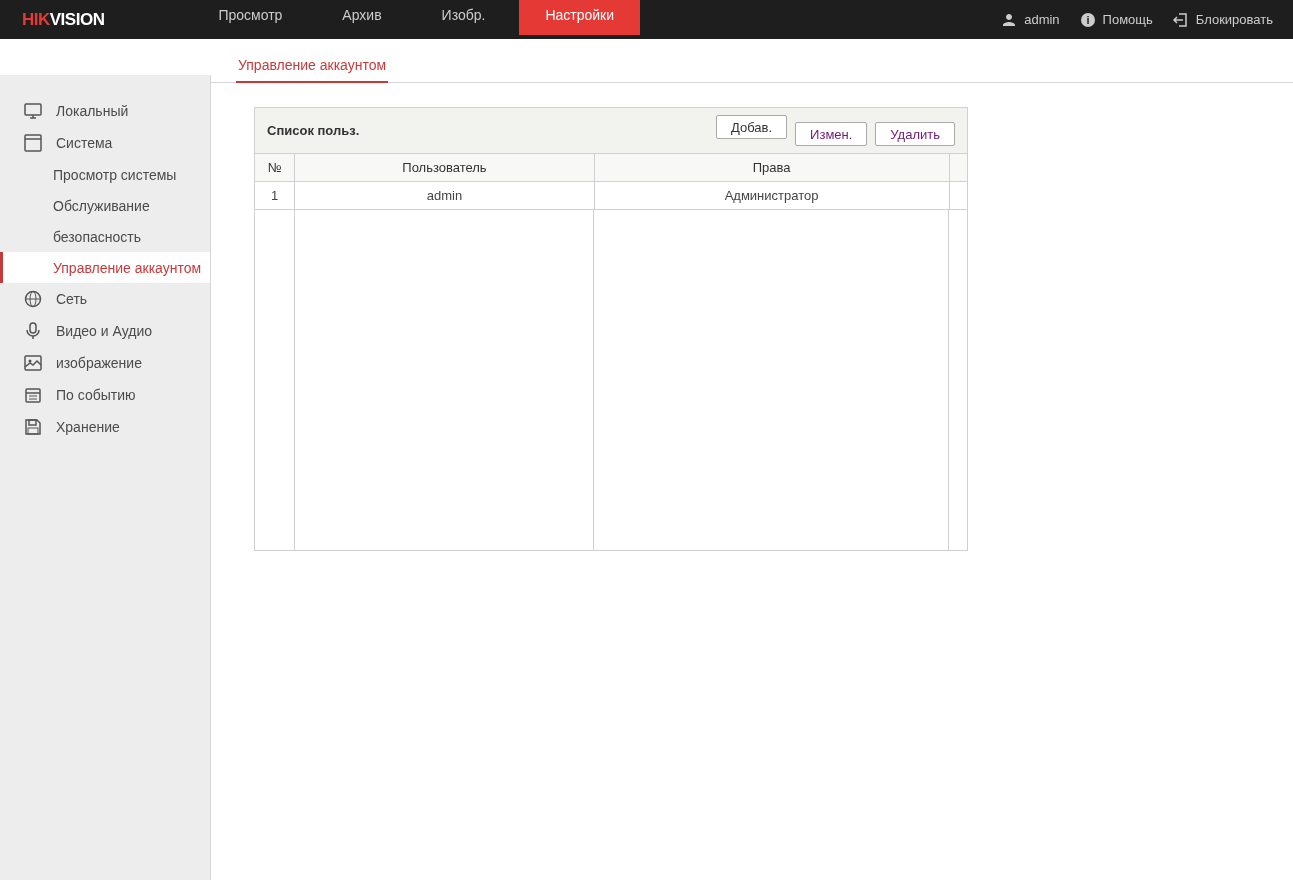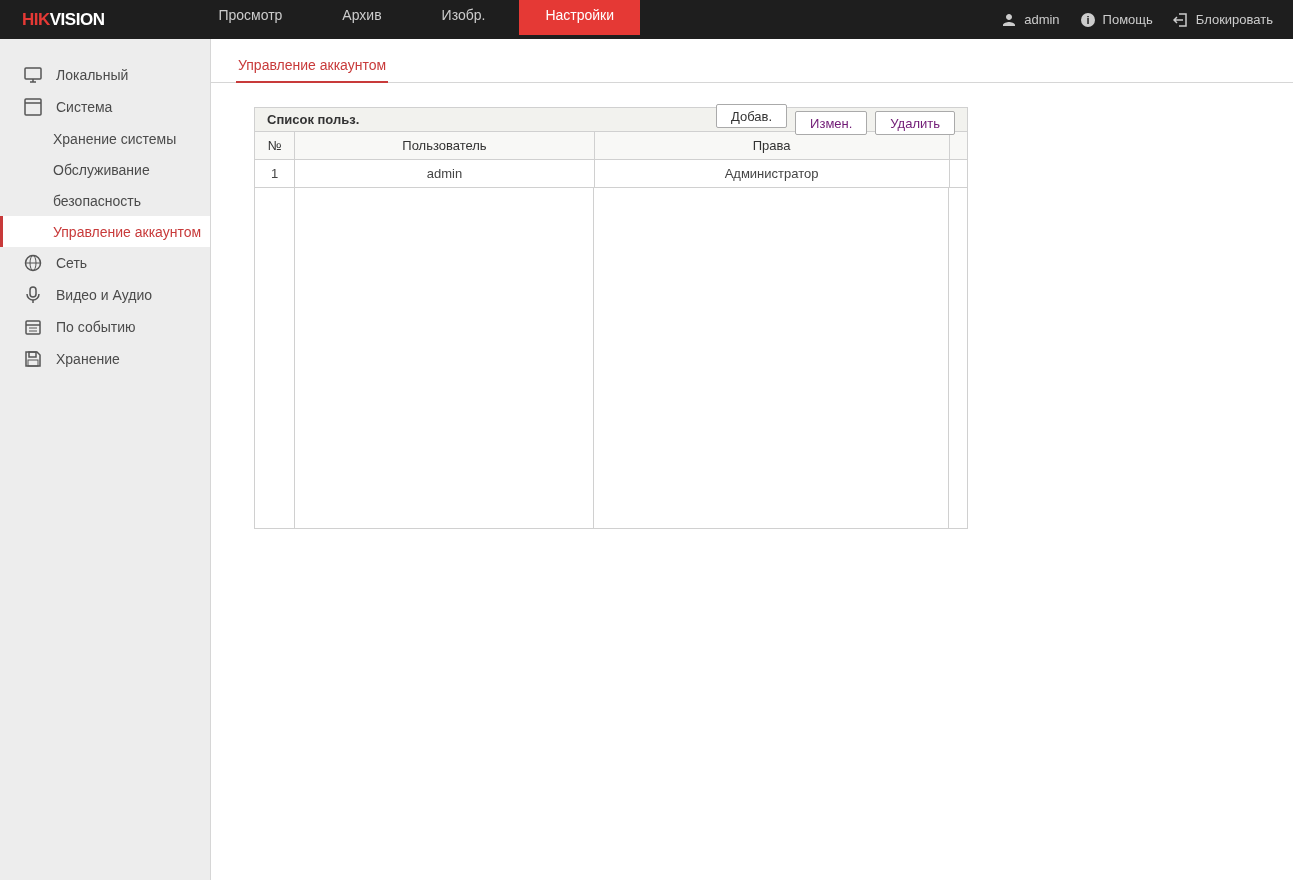--- a/index.html
+++ b/index.html
@@ -13,33 +13,33 @@
     .nav-tabs { display: flex; height: 48px; margin-left: 68px; gap: 8px; }
     .nav-tab { color: #ccc; padding: 0 26px; display: flex; align-items: center; font-size: 14px; cursor: pointer; height: 39px; }
     .nav-tab.active { background: #e53935; color: #fff; }
     
     .header-right { margin-left: auto; display: flex; align-items: center; padding-right: 20px; gap: 20px; }
     .header-item { display: flex; align-items: center; color: #ccc; font-size: 13px; cursor: pointer; gap: 7px; }
     .header-item .icon { width: 16px; height: 16px; }
     
     .body-area { display: flex; height: calc(880px - 39px); }
     
-    .sidebar { width: 211px; background: #ededed; border-right: 1px solid #d6d6d6; }
+    .sidebar { width: 211px; background: #ededed; border-right: 1px solid #d6d6d6; margin-top: 36px; }
     .sidebar-item { display: flex; align-items: center; height: 32px; padding: 0 10px 0 24px; color: #4b4b4b; font-size: 14px; cursor: pointer; gap: 14px; }
     .sidebar-item .icon { width: 18px; height: 18px; flex-shrink: 0; }
     .sidebar-sub { padding-left: 53px; height: 31px; display: flex; align-items: center; color: #4b4b4b; font-size: 14px; cursor: pointer; }
     .sidebar-sub.active { background: #fff; color: #c83a3a; border-left: 3px solid #c83a3a; padding-left: 50px; font-weight: 500; }
     
     .main { flex: 1; background: #fff; }
     .content-tabs { padding: 0 25px; border-bottom: 1px solid #d6d6d6; margin-top: 10px; }
     .content-tab { display: inline-block; padding: 8px 2px; color: #c83a3a; font-size: 14px; border-bottom: 2px solid #c83a3a; font-weight: 500; margin-bottom: -1px; }
     
     .content-body { padding: 24px 0 0 43px; }
     .panel { width: 714px; border: 1px solid #d0d0d0; }
-    .panel-header { background: #f2f2ee; border-bottom: 1px solid #d0d0d0; display: flex; align-items: center; height: 24px; padding: 0 12px; }
+    .panel-header { background: #f2f2ee; border-bottom: 1px solid #d0d0d0; display: flex; align-items: center; height: 46px; padding: 0 12px; }
     .panel-title { font-weight: bold; font-size: 13px; color: #333; }
     .panel-buttons { margin-left: auto; display: flex; gap: 8px; }
     .btn { height: 24px; padding: 0 14px; border: 1px solid #aaa; background: #fff; font-size: 13px; cursor: pointer; border-radius: 2px; color: #333; }
     .btn.disabled { color: #701a75; cursor: default; margin-top: 7px; }
     
     .table { width: 100%; border-collapse: collapse; }
     .table th { background: #f8f8f6; border-bottom: 1px solid #d0d0d0; border-right: 1px solid #d0d0d0; padding: 6px 0; font-weight: normal; font-size: 13px; color: #333; text-align: center; }
     .table th:last-child { border-right: none; }
     .table td { border-bottom: 1px solid #d0d0d0; border-right: 1px solid #d0d0d0; padding: 6px 0; font-size: 13px; color: #444; text-align: center; }
     .table td:last-child { border-right: none; }
@@ -119,21 +119,21 @@
     <div class="sidebar-item">
       <span class="icon">
         <svg width="18" height="18" viewBox="0 0 18 18">
             <rect x="1" y="1" width="16" height="16" rx="1" fill="none" stroke="#555" stroke-width="1.5"></rect>
             <line x1="1" y1="5" x2="17" y2="5" stroke="#555" stroke-width="1.5"></line>
           </svg>
       </span>
       <span>Система</span>
     </div>
     <div class="sidebar-sub">
-        <span>Хранение системы</span>
+        <span>Просмотр системы</span>
       </div>
     <div class="sidebar-sub">
         <span>Обслуживание</span>
       </div>
     <div class="sidebar-sub">
         <span>безопасность</span>
       </div>
     <div class="sidebar-sub active">
         <span>Управление аккаунтом</span>
       </div>
@@ -149,20 +149,30 @@
     </div>
     <div class="sidebar-item">
       <span class="icon">
         <svg width="18" height="18" viewBox="0 0 18 18">
             <rect x="6" y="1" width="6" height="10" rx="3" fill="none" stroke="#555" stroke-width="1.5"></rect>
             <path d="M3 8a6 6 0 0 0 12 0" fill="none" stroke="#555" stroke-width="1.5"></path>
             <line x1="9" y1="14" x2="9" y2="17" stroke="#555" stroke-width="1.5"></line>
           </svg>
       </span>
       <span>Видео и Аудио</span>
+    </div>
+    <div class="sidebar-item">
+      <span class="icon">
+        <svg width="18" height="18" viewBox="0 0 18 18">
+            <rect x="1" y="2" width="16" height="14" rx="1" fill="none" stroke="#555" stroke-width="1.5"></rect>
+            <circle cx="6" cy="7" r="1.5" fill="#555"></circle>
+            <path d="M1 13l5-4 3 2 4-4 4 4" fill="none" stroke="#555" stroke-width="1.5"></path>
+          </svg>
+      </span>
+      <span>изображение</span>
     </div>
     <div class="sidebar-item">
       <span class="icon">
         <svg width="18" height="18" viewBox="0 0 18 18">
             <rect x="2" y="3" width="14" height="13" rx="1" fill="none" stroke="#555" stroke-width="1.5"></rect>
             <line x1="2" y1="7" x2="16" y2="7" stroke="#555" stroke-width="1.5"></line>
             <line x1="5" y1="10" x2="13" y2="10" stroke="#555" stroke-width="1"></line>
             <line x1="5" y1="13" x2="13" y2="13" stroke="#555" stroke-width="1"></line>
           </svg>
       </span>

